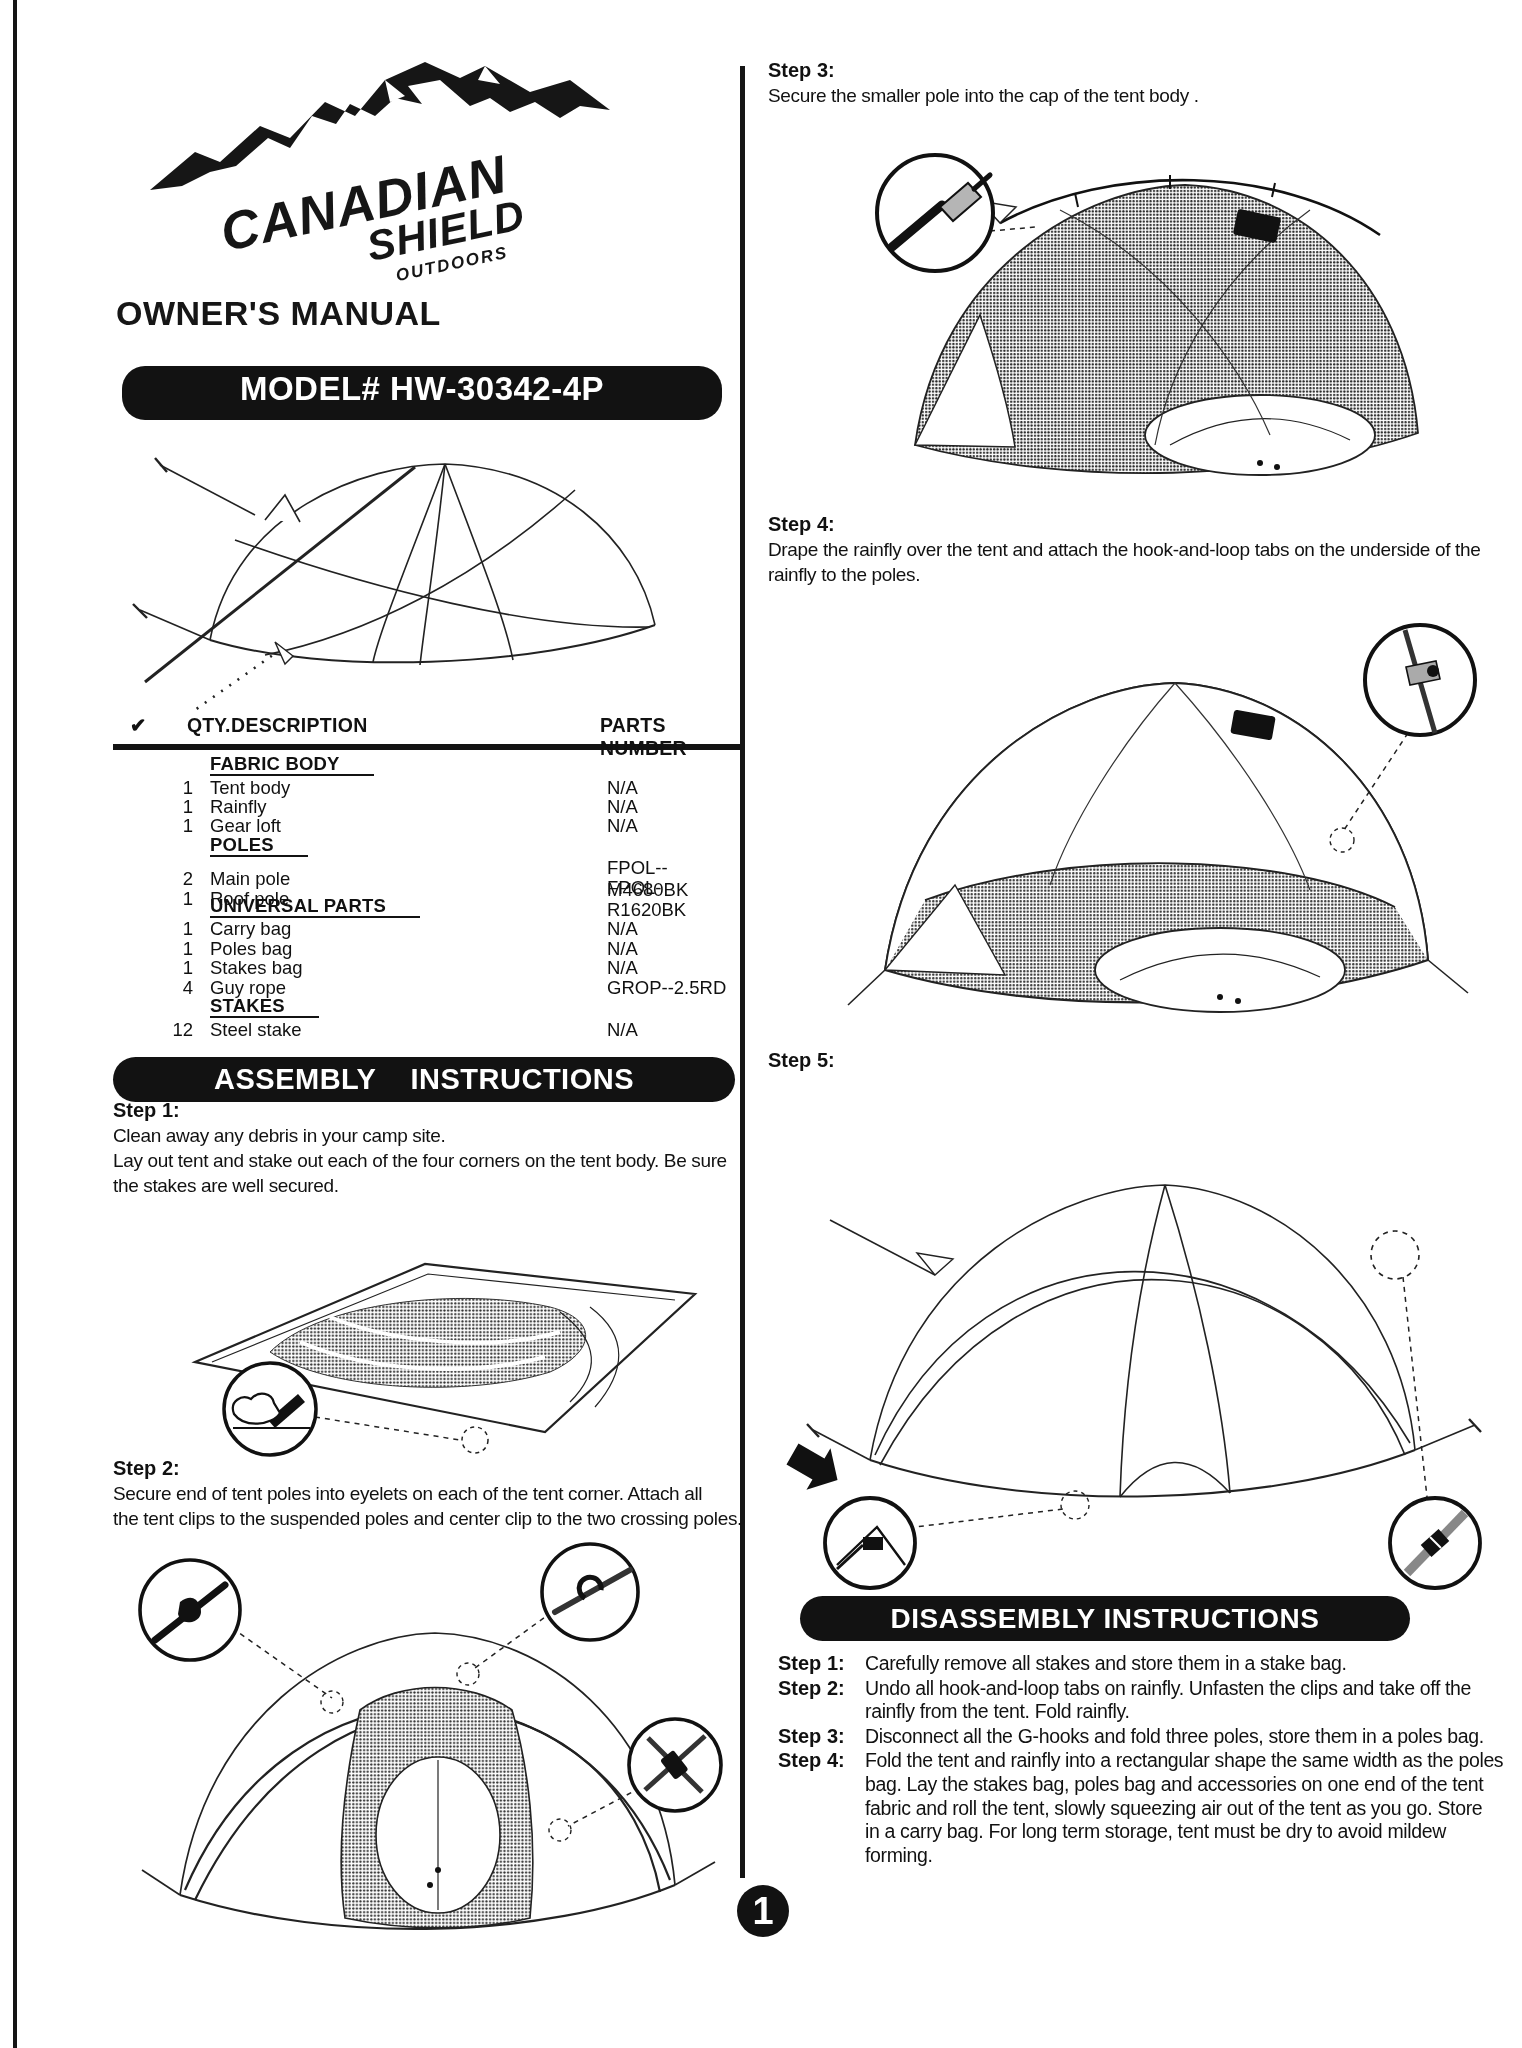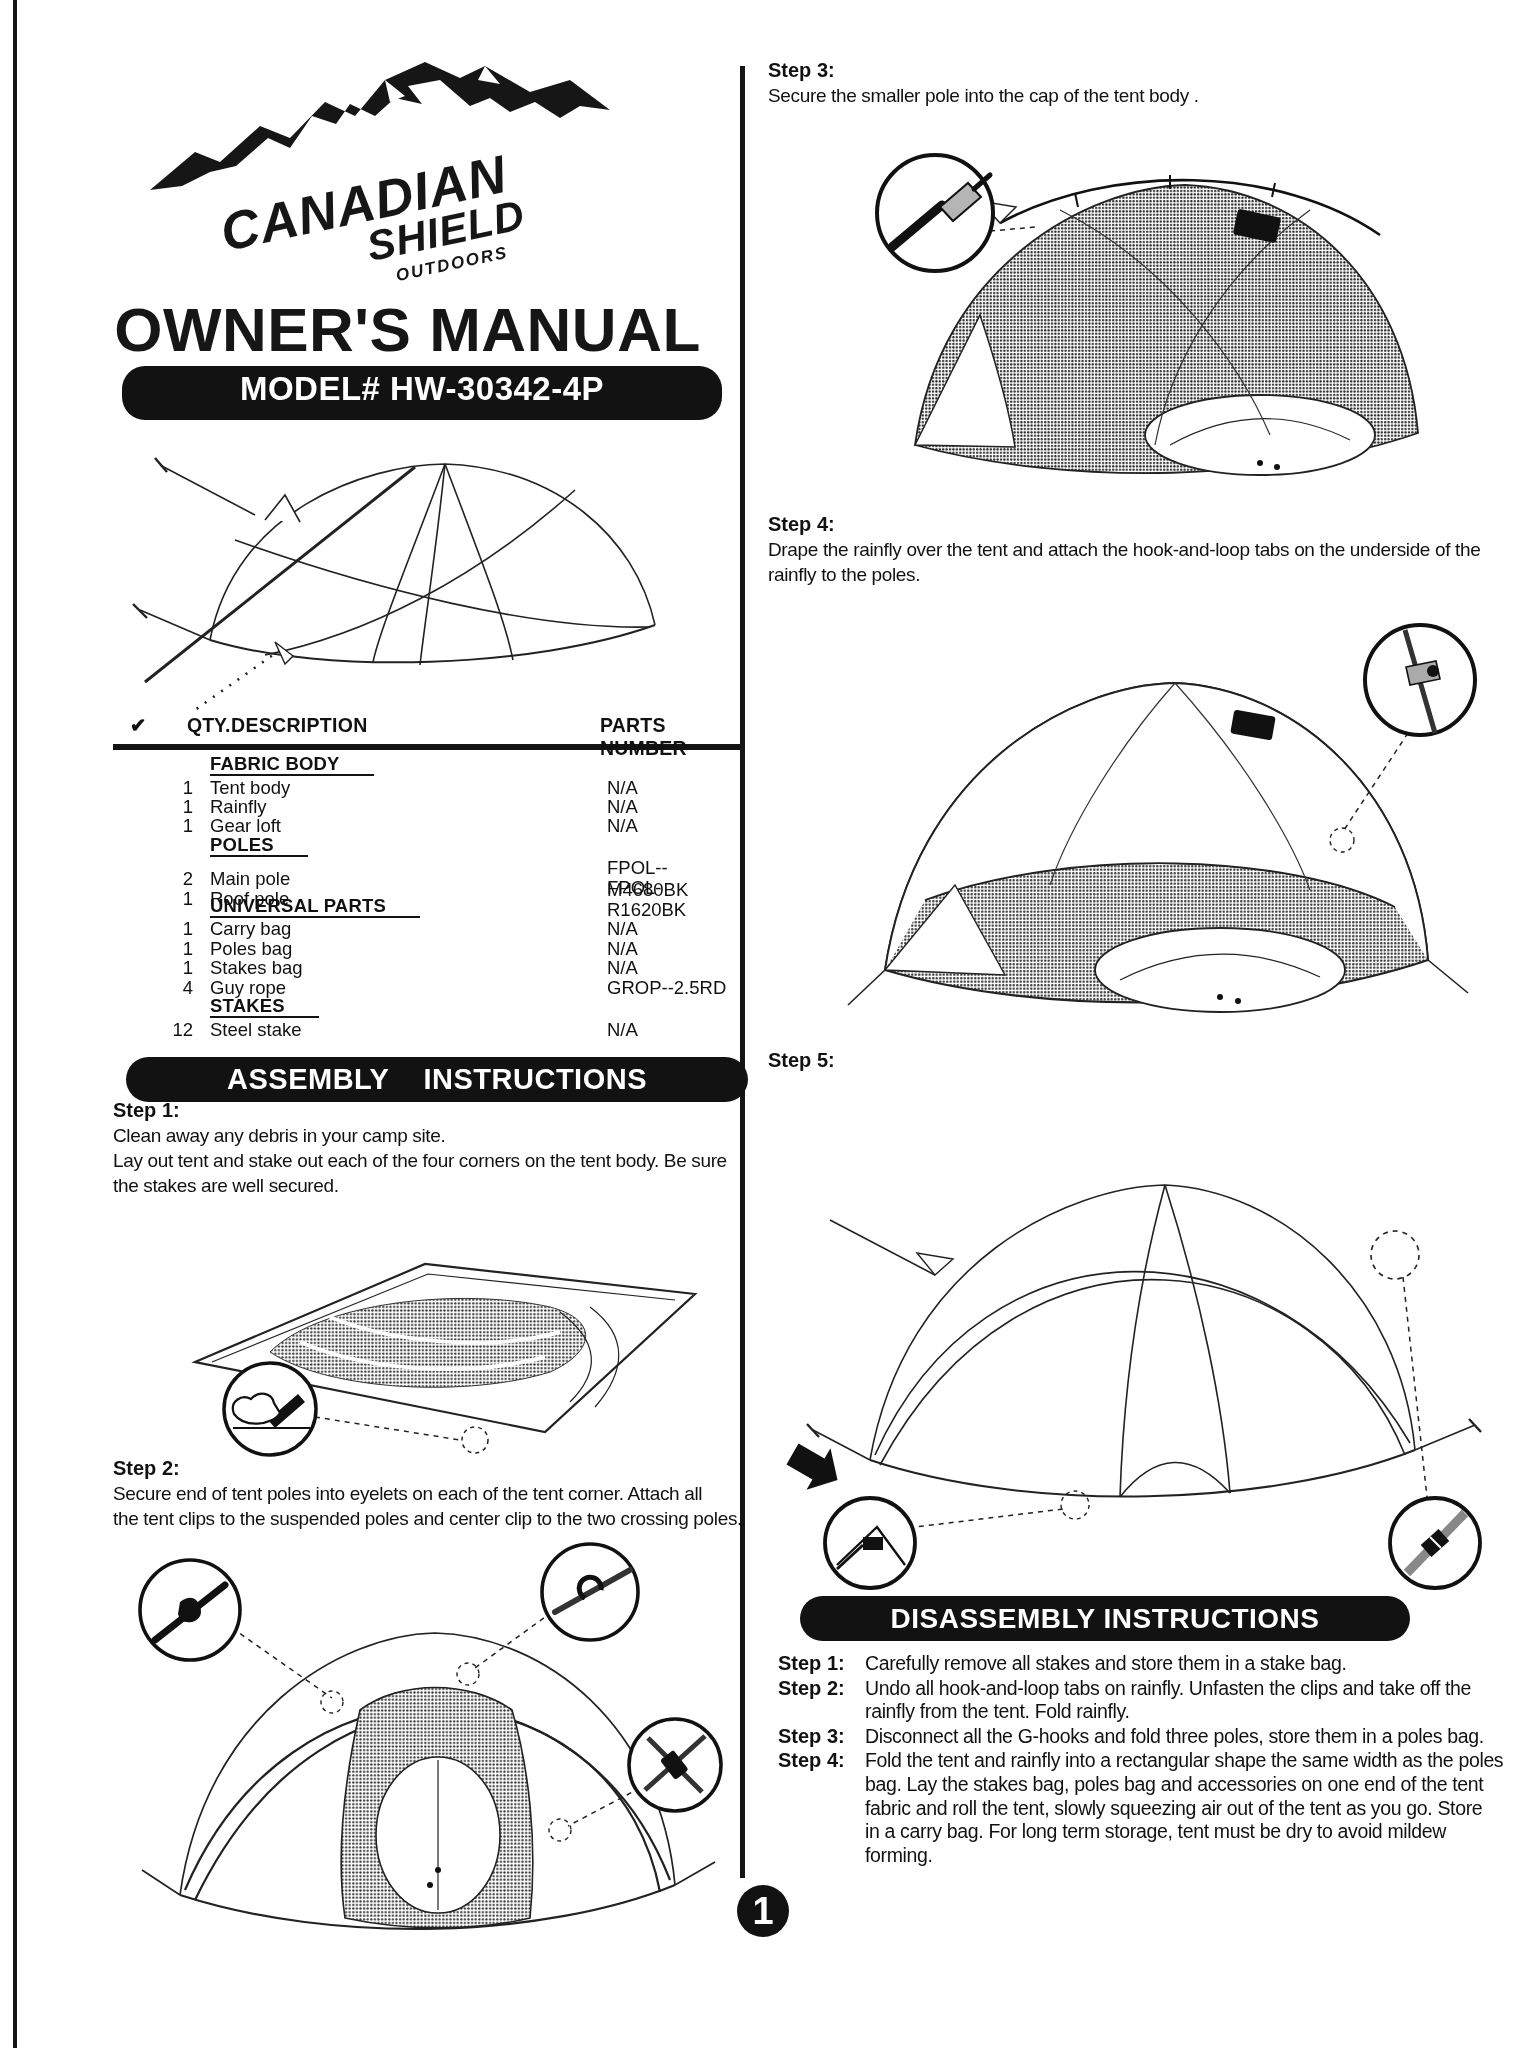--- a/index.html
+++ b/index.html
@@ -5,22 +5,22 @@
   html,body{margin:0;padding:0;background:#ffffff;}
   body{font-family:"Liberation Sans", sans-serif; color:#111;}
   #page{position:relative;width:1522px;height:2048px;background:#fff;overflow:hidden;}
 
   .abs{position:absolute;}
   .left-border{left:13px;top:0;width:4px;height:2048px;background:#151515;}
   .col-divider{left:740px;top:66px;width:5px;height:1812px;background:#151515;}
 
   
   .logo-wrap{left:140px;top:40px;width:480px;height:252px;}
-  .big-title{left:100px;top:294px;width:615px;text-align:center;
-    font-size:62px;font-weight:bold;letter-spacing:.5px;color:#161616;}
+  .big-title{left:116px;top:294px;width:615px;
+    font-size:34px;font-weight:bold;letter-spacing:.5px;color:#161616;}
   .model-bar{left:122px;top:366px;width:600px;height:54px;background:#121212;border-radius:23px;
     color:#fff;font-size:33px;font-weight:bold;text-align:center;line-height:46px;letter-spacing:.5px;}
 
   
   .ptable{left:113px;top:712px;width:627px;font-size:18.5px;}
   .pt-head{position:relative;height:32px;font-weight:bold;font-size:19.5px;}
   .pt-head .chk{position:absolute;left:17px;top:2px;}
   .pt-head .qty{position:absolute;left:46px;top:2px;margin-left:28px;}
   .pt-head .desc{position:absolute;left:118px;top:2px;letter-spacing:.3px;}
   .pt-head .part{position:absolute;left:487px;top:2px;letter-spacing:.2px;}
@@ -33,21 +33,21 @@
   .pt-row .qv{text-align:right;}
   .pt-row .dv{padding-left:17px;}
   .pt-row .pv{padding-left:4px;}
 
   .pt-note{left:113px;top:1030px;width:640px;}
   .pt-note span{display:inline-block;font-weight:bold;font-size:17.5px;letter-spacing:-.2px;
     white-space:nowrap;transform:scaleX(.70);transform-origin:left center;}
 
   
   .section-bar{background:#121212;border-radius:23px;color:#fff;font-weight:bold;text-align:center;}
-  .assembly-bar{left:126px;top:1057px;width:622px;height:45px;font-size:29px;line-height:45px;word-spacing:26px;letter-spacing:.5px;}
+  .assembly-bar{left:113px;top:1057px;width:622px;height:45px;font-size:29px;line-height:45px;word-spacing:26px;letter-spacing:.5px;}
   .disassembly-bar{left:800px;top:1596px;width:610px;height:45px;font-size:28px;line-height:45px;letter-spacing:.5px;}
 
   
   .step{line-height:25px;}
   .step .lbl{font-weight:bold;font-size:20px;}
   .step .txt{font-size:19px;letter-spacing:-.35px;white-space:pre-line;}
   .step1{left:113px;top:1098px;width:640px;}
   .step2{left:113px;top:1456px;width:645px;}
   .step3{left:768px;top:58px;width:745px;}
   .step4{left:768px;top:512px;width:748px;}

